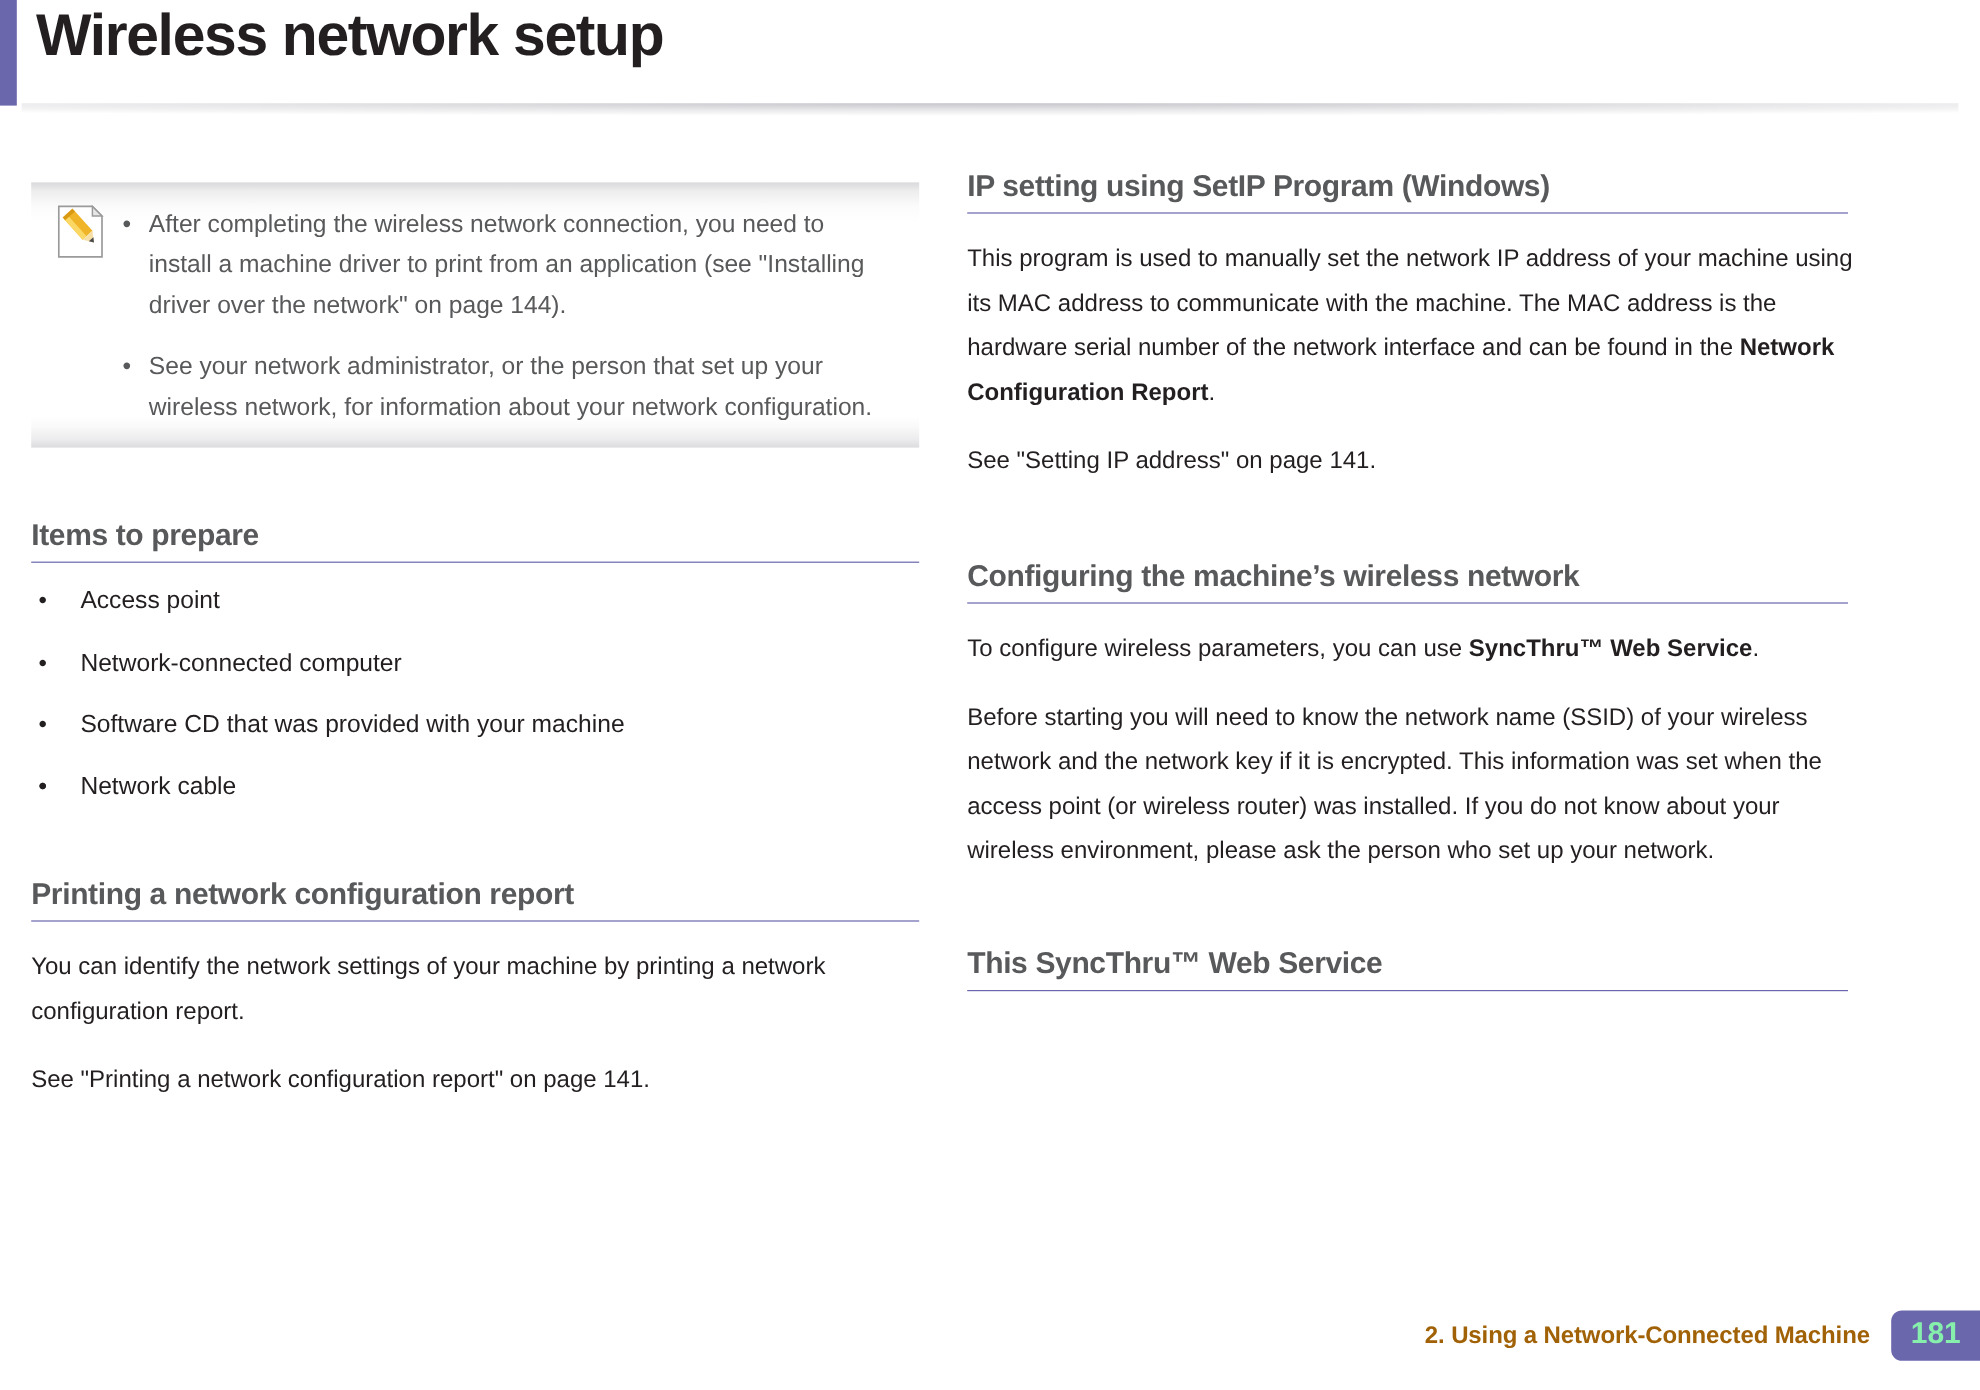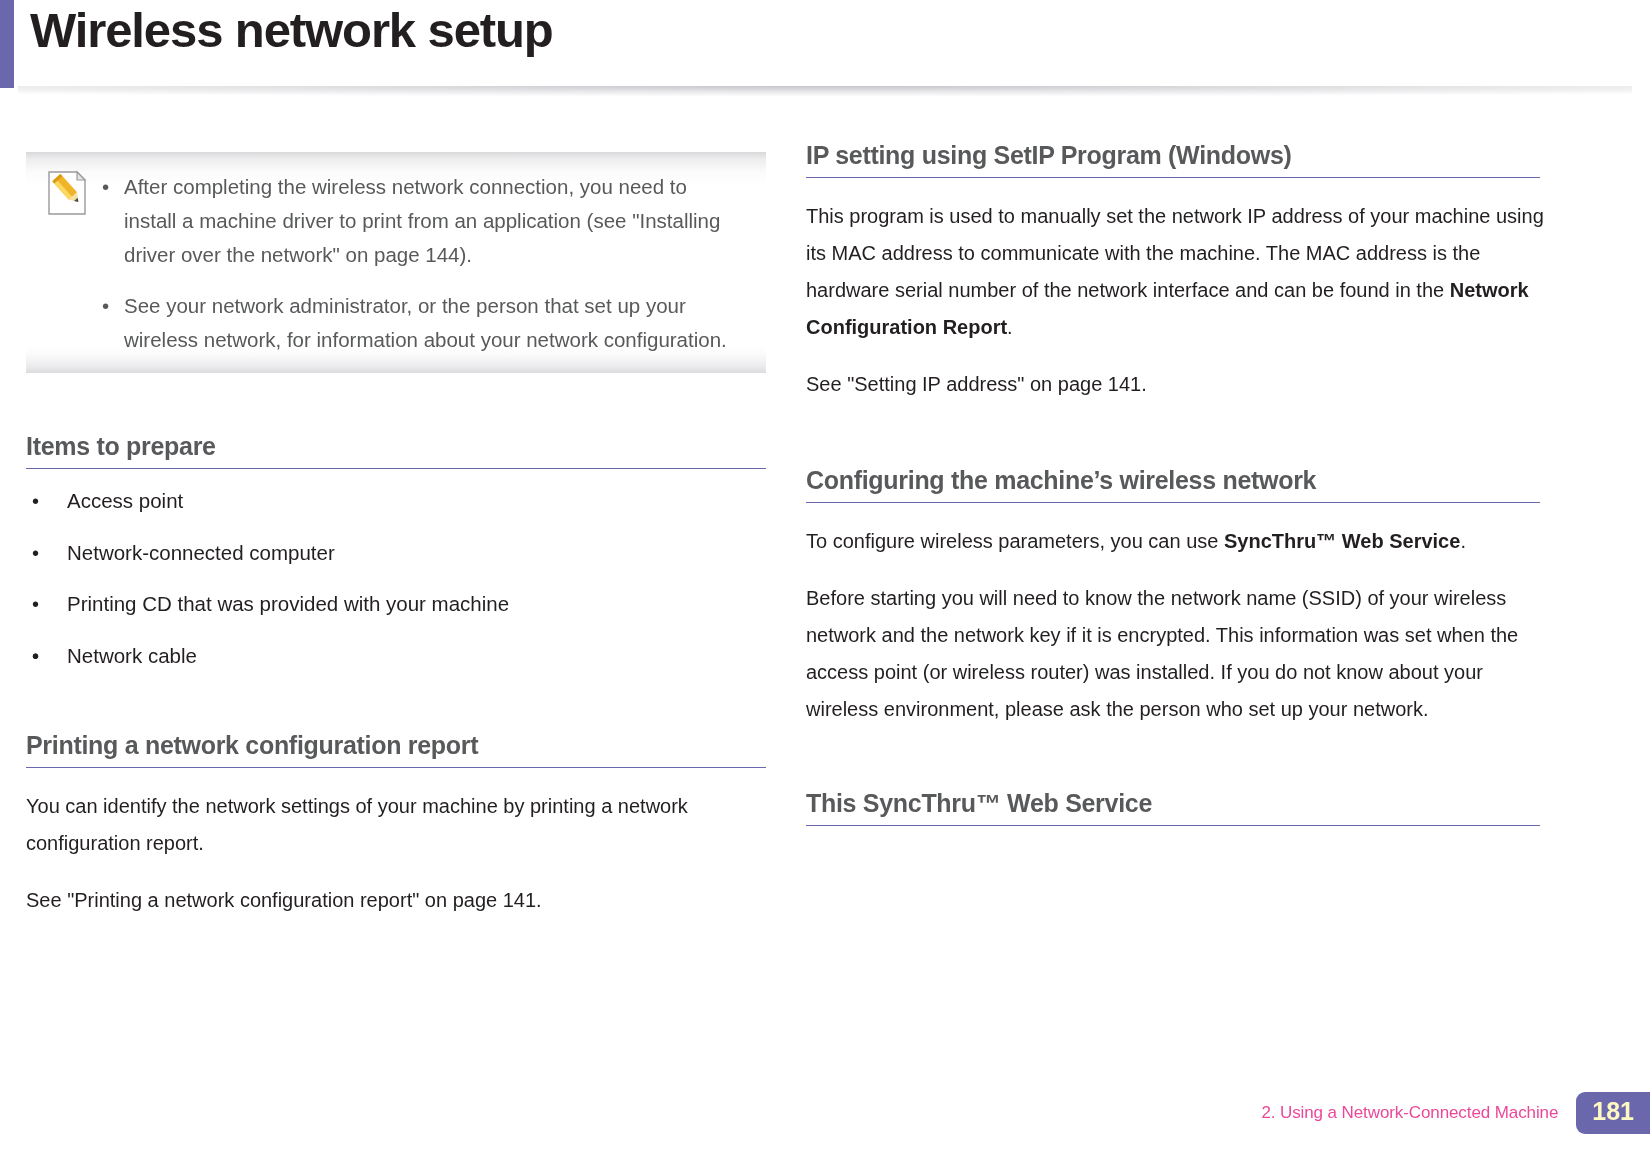--- a/index.html
+++ b/index.html
@@ -159,30 +159,30 @@
   
   #page-footer {
     position: absolute;
     right: 0;
     bottom: 22px;
     height: 46px;
     display: flex;
     align-items: center;
   }
   #footer-chapter {
-    font-size: 17px;
-    font-weight: normal;
-    color: #ec4899;
+    font-size: 20px;
+    font-weight: bold;
+    color: #a16207;
     letter-spacing: -0.1px;
     margin-right: 18px;
     white-space: nowrap;
   }
   #footer-page-number {
     background: #6A67AC;
-    color: #fef9c3;
+    color: #86efac;
     font-size: 25px;
     font-weight: bold;
     border-radius: 9px 0 0 9px;
     padding: 6px 16px 8px 16px;
     line-height: 1.1;
   }
 </style>
 </head>
 <body>
 
@@ -227,21 +227,21 @@
     <li>
       <span class="bullet">•</span>
       <span>Access point</span>
     </li>
     <li>
       <span class="bullet">•</span>
       <span>Network-connected computer</span>
     </li>
     <li>
       <span class="bullet">•</span>
-      <span>Printing CD that was provided with your machine</span>
+      <span>Software CD that was provided with your machine</span>
     </li>
     <li>
       <span class="bullet">•</span>
     </li>
     <li>
       <span class="bullet">•</span>
       <span>Network cable</span>
     </li>
   </ul>
 

